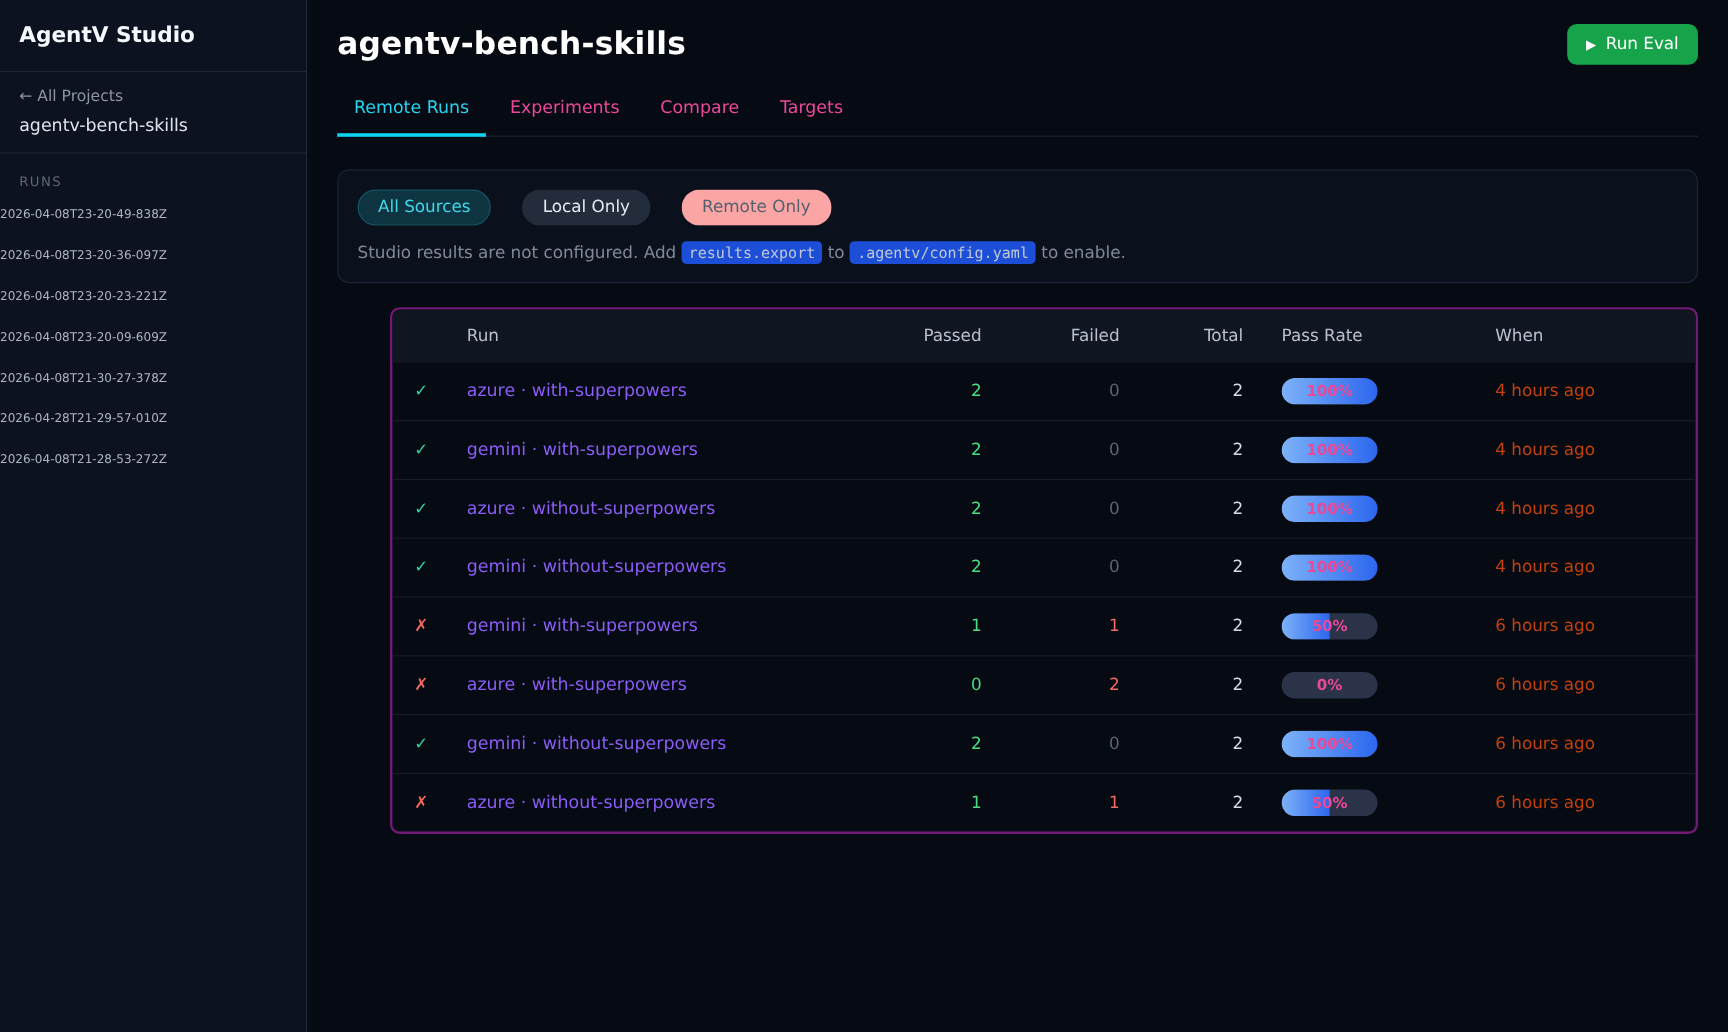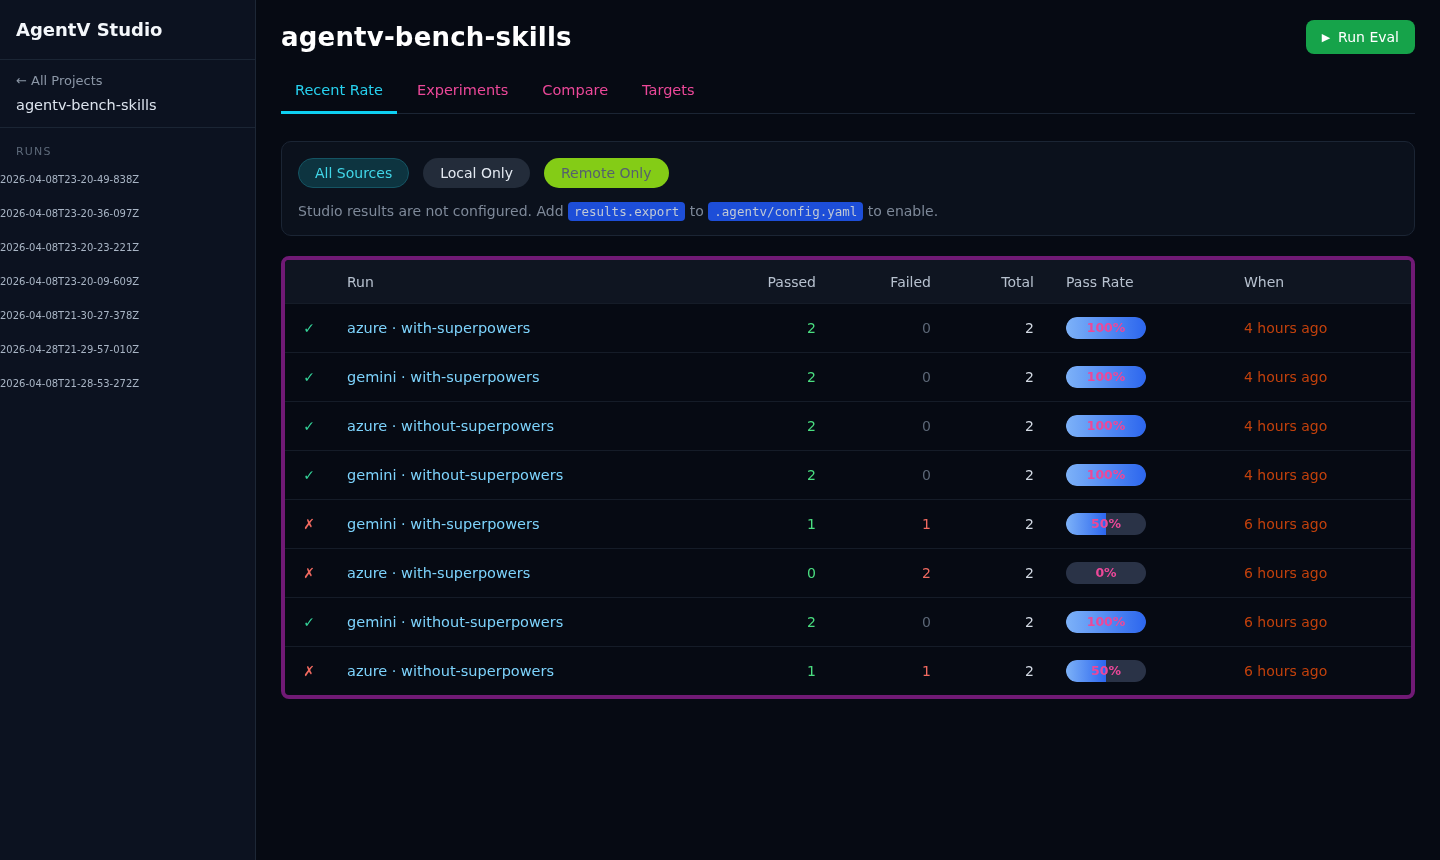--- a/index.html
+++ b/index.html
@@ -63,56 +63,57 @@
   .tab.active { color:#27d2f0; border-bottom-color:#0ed0f2; }
 
   
   .filter-panel {
     margin-top:27px;
     background:#0b111c;
     border:1px solid #1b2534;
     border-radius:10px;
     padding:16px;
   }
-  .pill-row { display:flex; gap:14px; }
+  .pill-row { display:flex; gap:26px; }
   .pill {
     font-size:14px; padding:6px 16px; border-radius:16px; cursor:pointer;
     border:1px solid transparent;
   }
   .pill.active { background:#0d3440; color:#41d7e8; border-color:#155463; }
   .pill.default { background:#232c3a; color:#e3e9f1; }
-  .pill.disabled { background:#84cc16; color:#55606e; cursor:default; }
+  .pill.disabled { background:#fca5a5; color:#55606e; cursor:default; }
   .filter-notice { margin-top:15px; font-size:14px; color:#7e8999; }
   .code-chip {
     font-family:"DejaVu Sans Mono","Liberation Mono",monospace;
     font-size:12.5px; color:#c0c9d5; background:#1d4ed8;
     padding:2px 6px; border-radius:4px;
   }
 
   
   .runs-table {
     margin-top:20px;
-    border:4px solid #701a75;
+    border:2px solid #701a75;
     border-radius:8px;
     overflow:hidden;
+    margin-left:44px;
   }
   .t-row {
     display:grid;
     grid-template-columns:48px 1fr 90px 115px 103px 210px 167px;
     align-items:center;
   }
   .t-head {
     background:#0f1521; height:43px;
     font-size:14px; color:#b7c1cf;
   }
   .t-body .t-row { height:49px; border-top:1px solid #151c28; }
   .c-icon { text-align:center; font-size:14px; }
   .c-icon.pass { color:#34d399; }
   .c-icon.fail { color:#f16a60; }
-  .c-name { padding-left:14px; font-size:14.5px; color:#7dd3fc; cursor:pointer; }
+  .c-name { padding-left:14px; font-size:14.5px; color:#8b5cf6; cursor:pointer; }
   .c-num { text-align:right; font-size:14px; }
   .c-passed { color:#4ade80; font-weight:500; }
   .c-failed.zero { color:#5b6676; }
   .c-failed.nonzero { color:#f16a60; font-weight:500; }
   .c-total { color:#d3dae4; }
   .c-rate { padding-left:32px; }
   .c-when { font-size:14px; color:#c2410c; }
   .t-head .c-rate, .t-head .c-when { font-size:14px; color:#b7c1cf; }
 
   .rate-pill {
@@ -155,21 +156,21 @@
 
   <div class="main-header">
     <h1 class="page-title">agentv-bench-skills</h1>
     <button class="run-eval-btn">
       <span class="play">▶</span>
       <span>Run Eval</span>
     </button>
   </div>
 
   <div class="tabs" id="tab-bar">
-      <div class="tab active">Recent Rate</div>
+      <div class="tab active">Remote Runs</div>
       <div class="tab">Experiments</div>
       <div class="tab">Compare</div>
       <div class="tab">Targets</div>
     </div>
 
   <section class="filter-panel">
     <div class="pill-row" id="pill-row">
         <div class="pill active">All Sources</div>
         <div class="pill default">Local Only</div>
         <div class="pill disabled">Remote Only</div>

